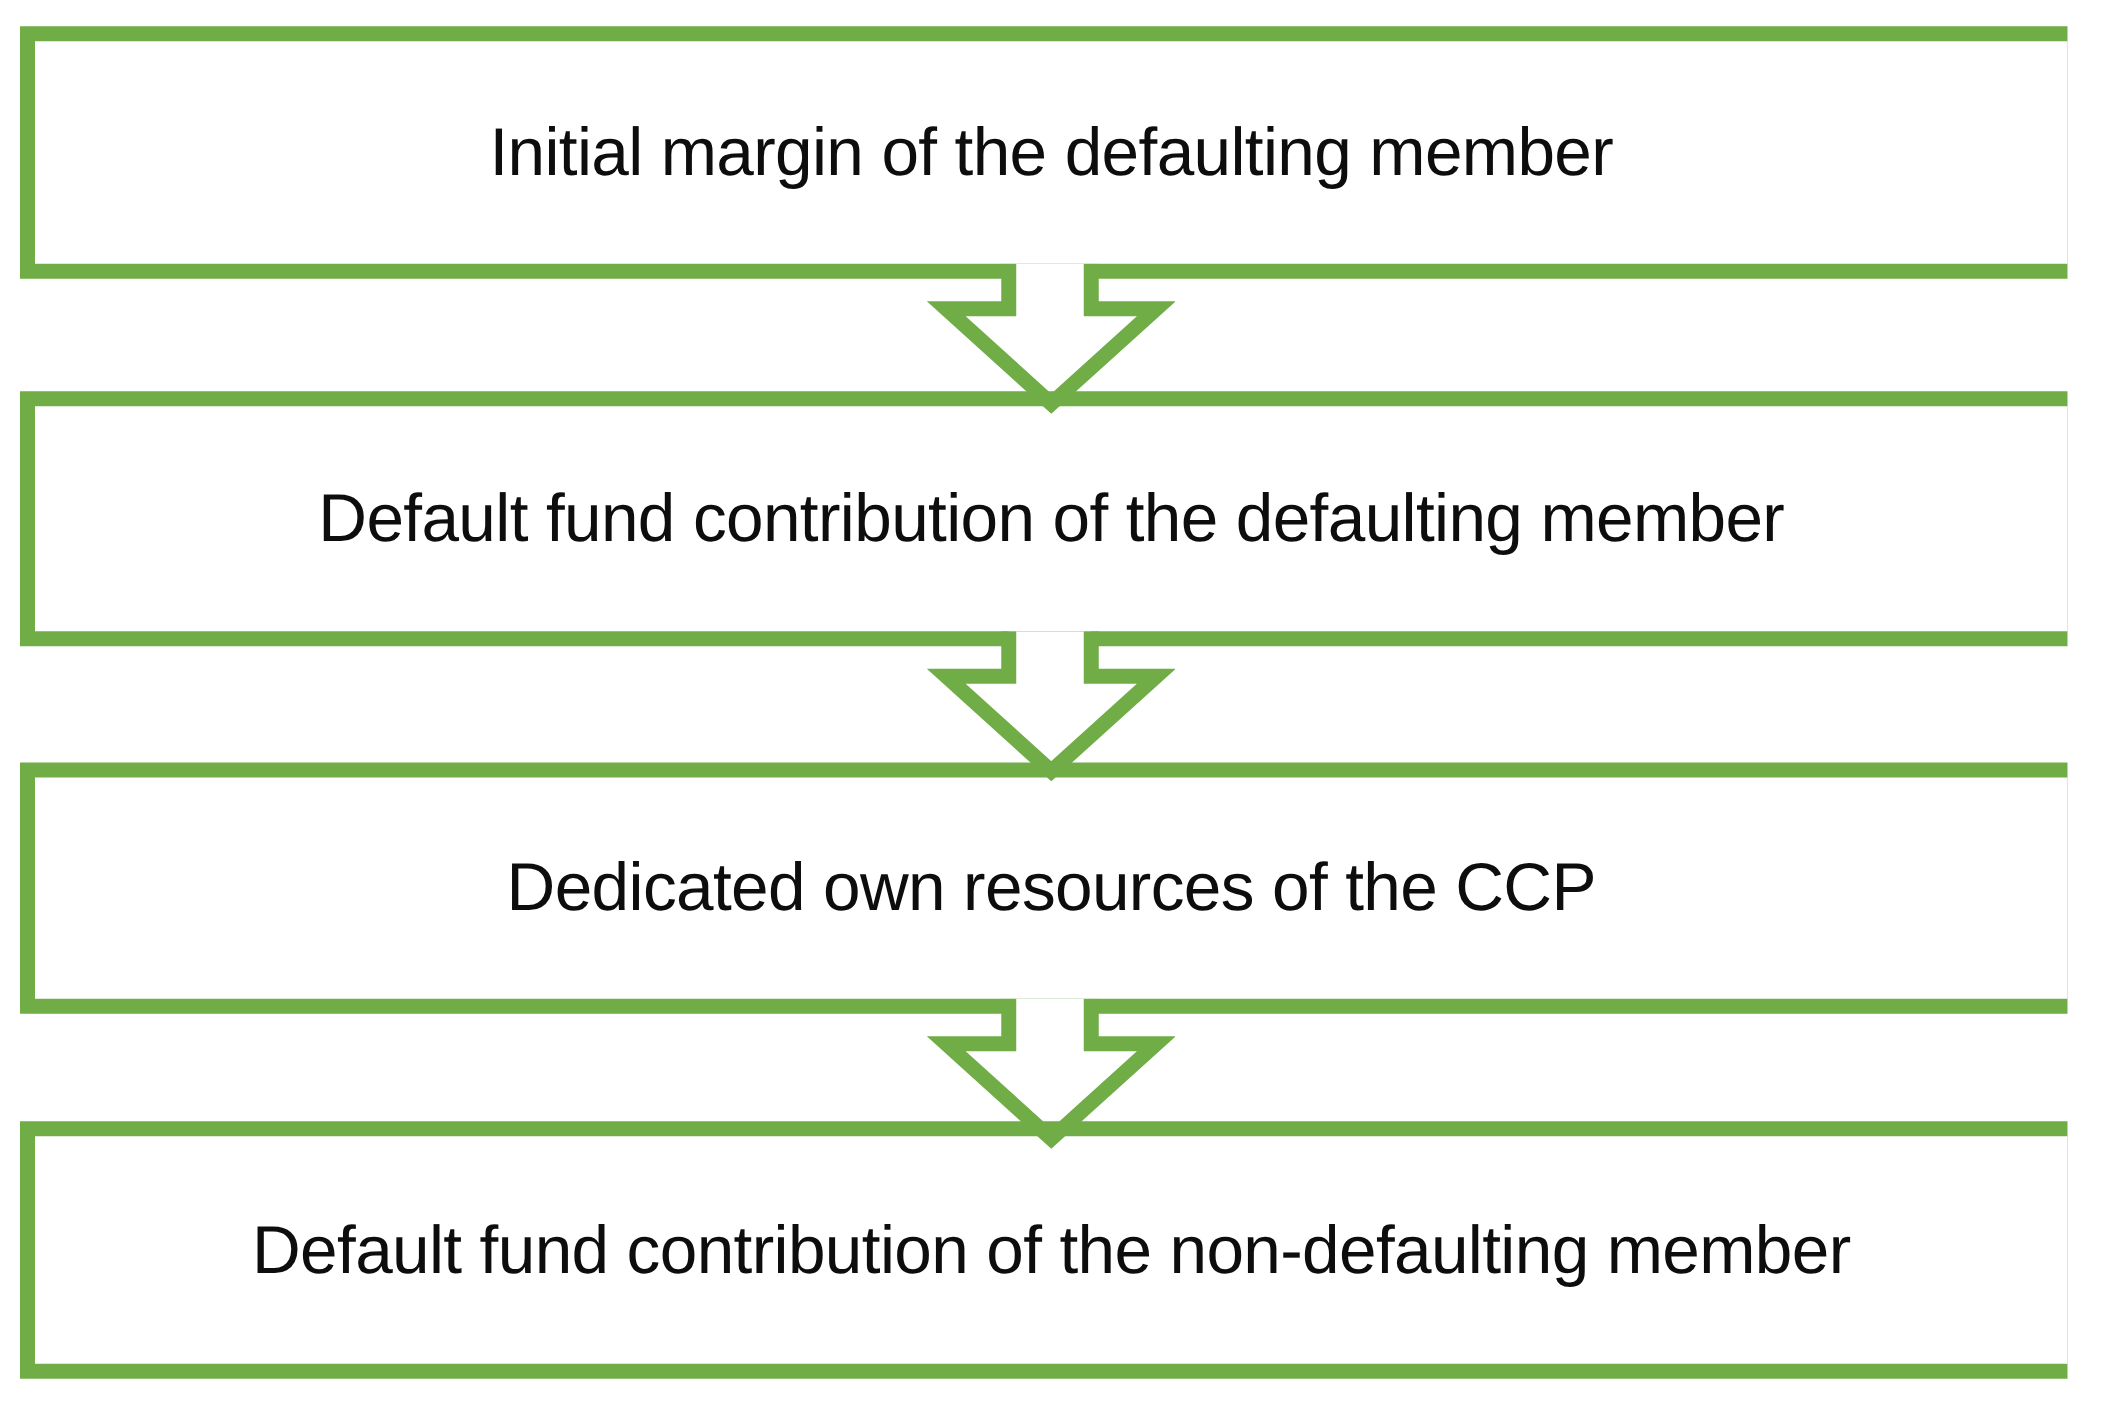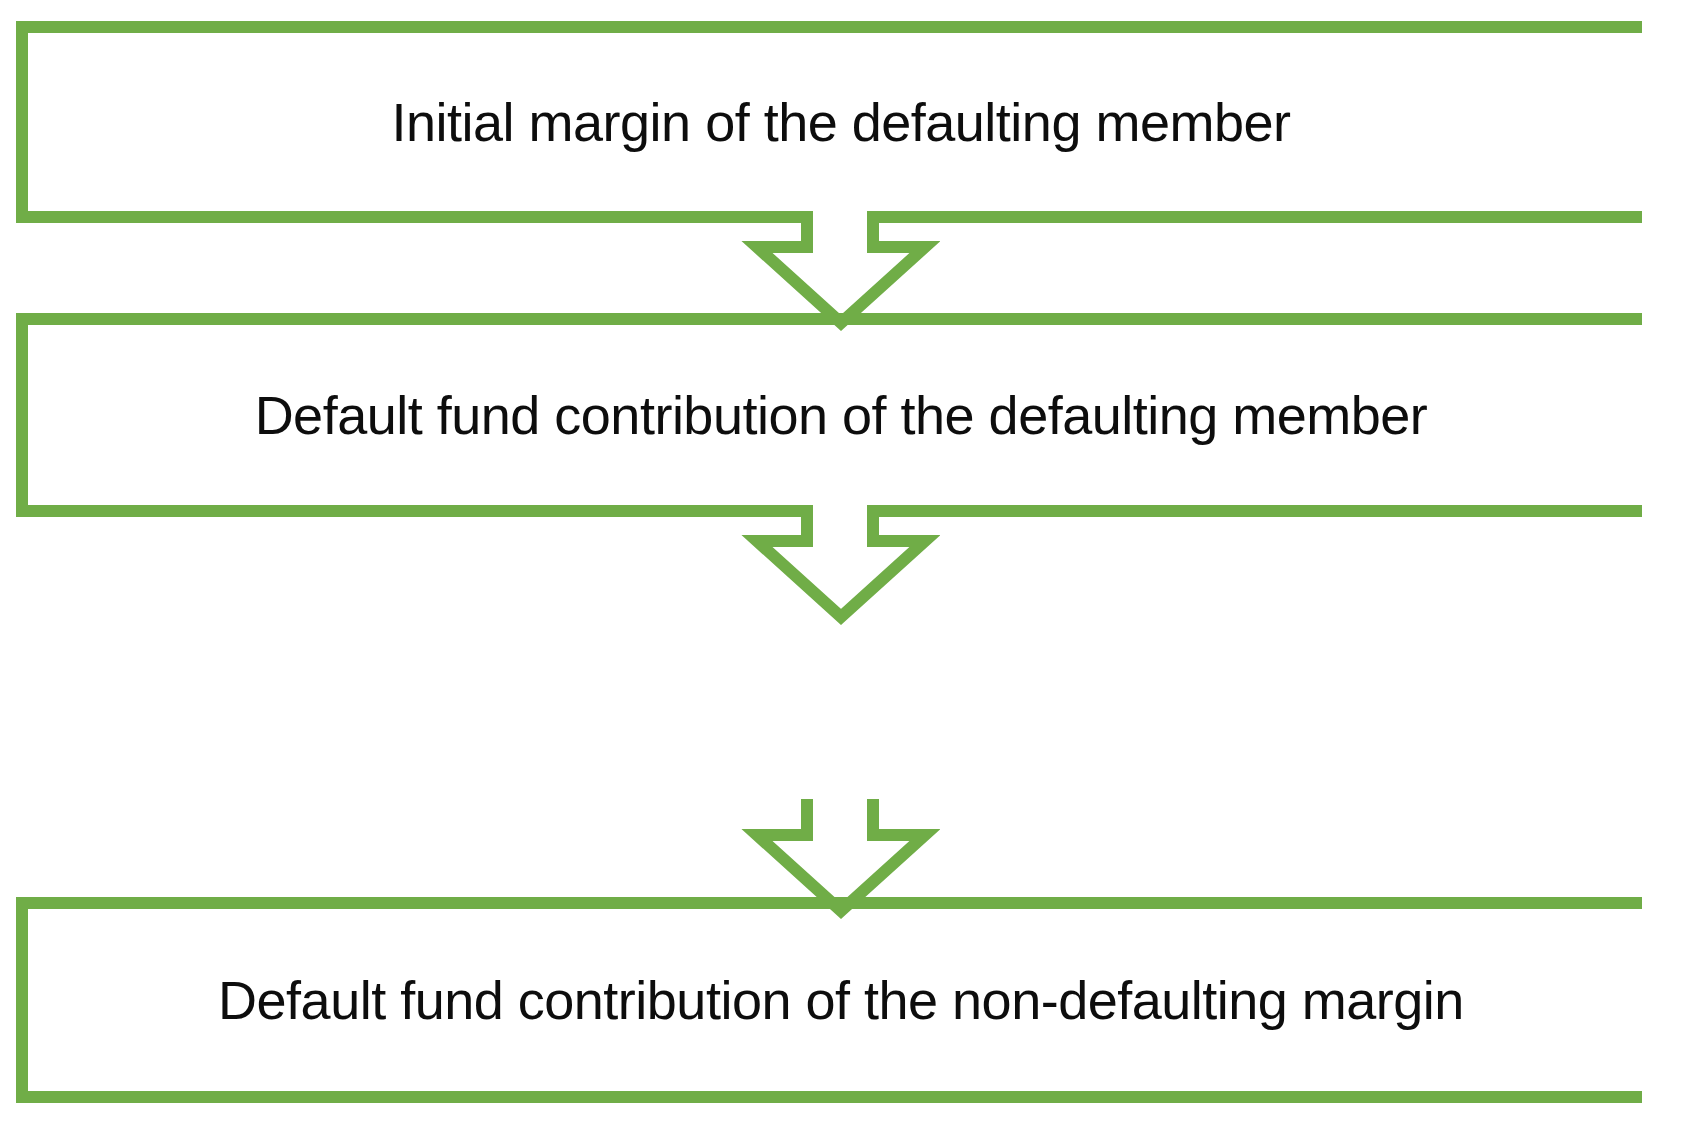--- a/index.html
+++ b/index.html
@@ -8,20 +8,21 @@
     --bg:#ffffff;
   }
   html,body{margin:0;padding:0;background:var(--bg);}
   .canvas{
     position:relative;
     width:1642px;
     height:1131px;
     background:var(--bg);
     overflow:hidden;
     font-family:"Liberation Sans","DejaVu Sans",sans-serif;
+    padding-left:12px;
   }
   .flow-box{
     position:absolute;
     left:16px;
     width:1650px;
     box-sizing:border-box;
     border:12px solid var(--accent);
     background:transparent;
     display:flex;
     align-items:center;
@@ -75,23 +76,26 @@
 
   <div class="flow-box box-2">
     <span class="label">Default fund contribution of the defaulting member</span>
   </div>
 
   <svg class="arrow arrow-2" viewBox="0 0 200 140" aria-hidden="true">
     <path class="arrow-fill" d="M67,0 L67,36 L17,36 L101,112 L185,36 L133,36 L133,0 Z"></path>
     <path class="arrow-stroke" d="M67,0 L67,36 L17,36 L101,112 L185,36 L133,36 L133,0"></path>
   </svg>
 
+  <div class="flow-box box-3">
+    <span class="label">Dedicated own resources of the CCP</span>
+  </div>
 
   <svg class="arrow arrow-3" viewBox="0 0 200 140" aria-hidden="true">
     <path class="arrow-fill" d="M67,0 L67,36 L17,36 L101,112 L185,36 L133,36 L133,0 Z"></path>
     <path class="arrow-stroke" d="M67,0 L67,36 L17,36 L101,112 L185,36 L133,36 L133,0"></path>
   </svg>
 
   <div class="flow-box box-4">
-    <span class="label">Default fund contribution of the non-defaulting margin</span>
+    <span class="label">Default fund contribution of the non-defaulting member</span>
   </div>
 
 </div>
 
 </body></html>

